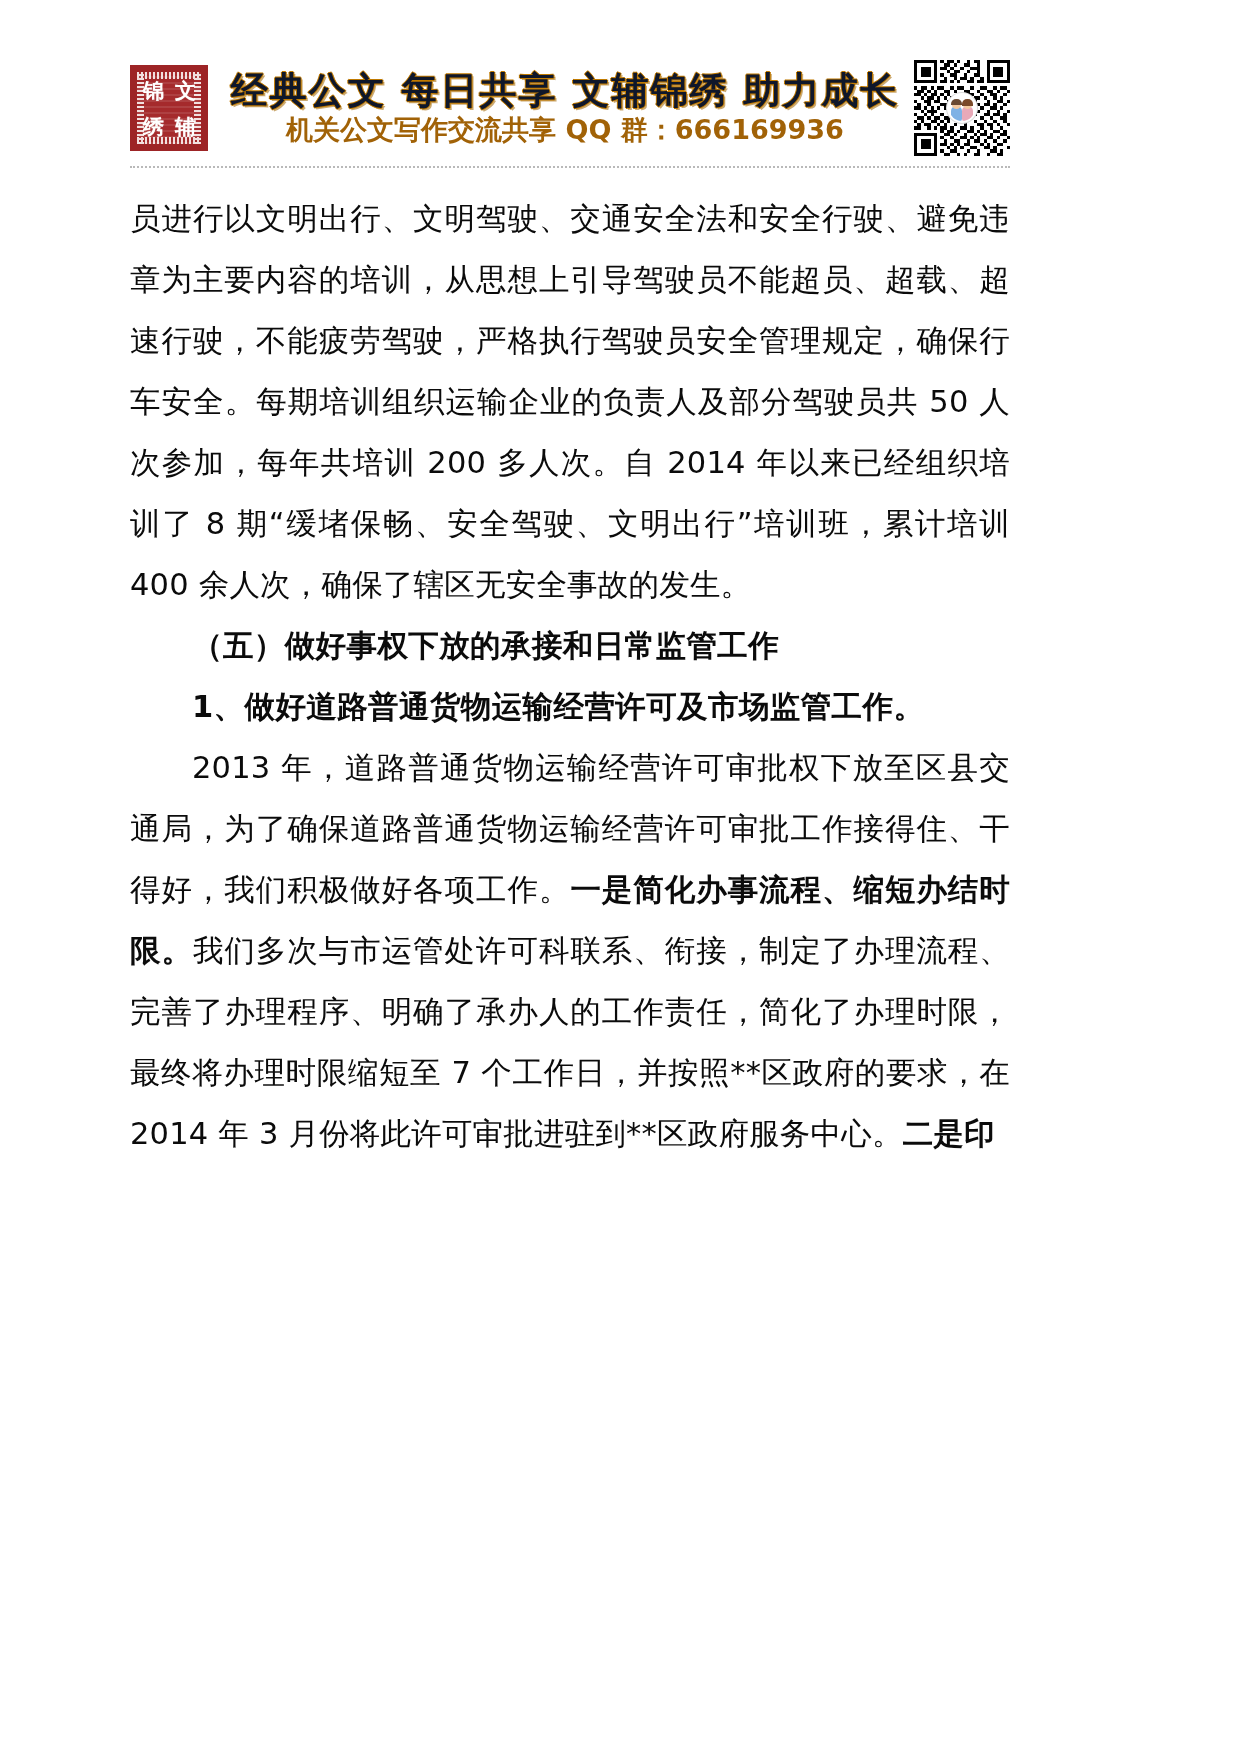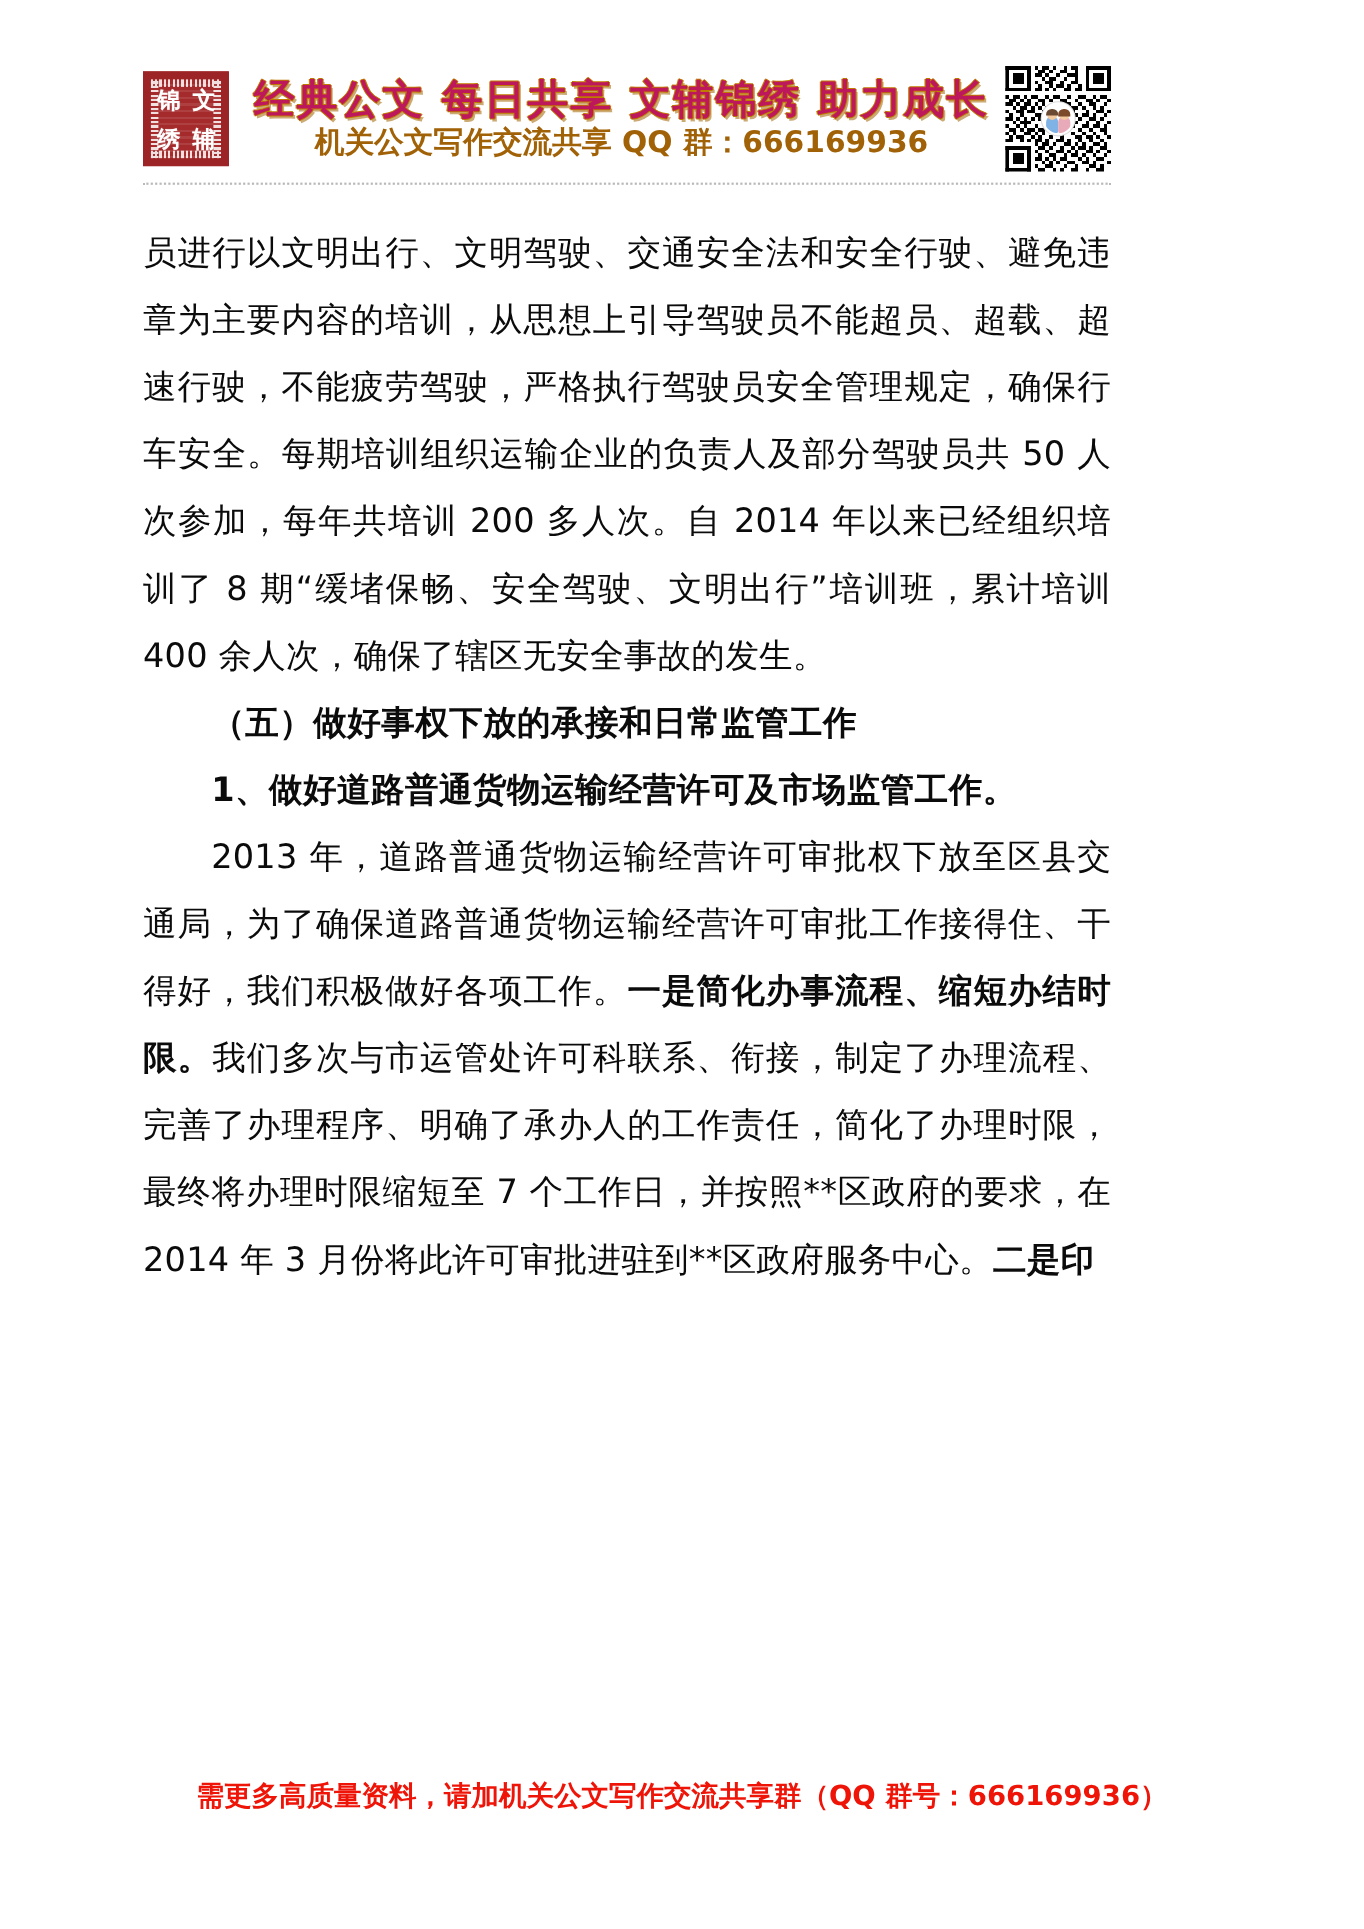--- a/index.html
+++ b/index.html
@@ -95,21 +95,21 @@
     flex-direction: column;
     justify-content: center;
     gap: 4px;
   }
   .banner-line1 {
     font-family: "DejaVu Sans", sans-serif;
     font-weight: 700;
     font-size: 37px;
     line-height: 1.08;
     letter-spacing: 2px;
-    color: #be185d;
+    color: #0f172a;
     text-shadow:
       1px 0 0 #c07a00, -1px 0 0 #c07a00,
       0 1px 0 #c07a00, 0 -1px 0 #c07a00,
       2px 2px 0 rgba(160,100,0,.55);
     white-space: nowrap;
     text-align: center;
   }
   .banner-line2 {
     font-family: "DejaVu Sans", sans-serif;
     font-weight: 700;
@@ -174,21 +174,21 @@
     top: -7px; left: 0px;
     width: 11px; height: 7px;
     border-radius: 5px 5px 0 0;
     background: #7a4a2a;
   }
 
   
   .doc-body {
     position: absolute;
     left: 130px;
-    top: 200px;
+    top: 188px;
     width: 880px;
   }
   p.para {
     margin: 0 0 0 0;
     font-family: "DejaVu Sans", "Liberation Sans", sans-serif;
     font-size: 30.5px;
     line-height: 61px;
     text-align: justify;
     text-justify: inter-ideograph;
     letter-spacing: 0.2px;
@@ -499,17 +499,14 @@
     <p class="para heading">
       <span>1、做好道路普通货物运输经营许可及市场监管工作。</span>
     </p>
 
     <p class="para indent">
       <span>2013 年，道路普通货物运输经营许可审批权下放至区县交通局，为了确保道路普通货物运输经营许可审批工作接得住、干得好，我们积极做好各项工作。</span><span class="b">一是简化办事流程、缩短办结时限。</span><span>我们多次与市运管处许可科联系、衔接，制定了办理流程、完善了办理程序、明确了承办人的工作责任，简化了办理时限，最终将办理时限缩短至 7 个工作日，并按照**区政府的要求，在 2014 年 3 月份将此许可审批进驻到**区政府服务中心。</span><span class="b">二是印</span>
     </p>
 
   </div>
 
-  <div class="footer">
-    <span>需更多高质量资料，请加机关公文写作交流共享群（QQ 群号：666169936）</span>
-  </div>
 
 </div>
 
 </body></html>

